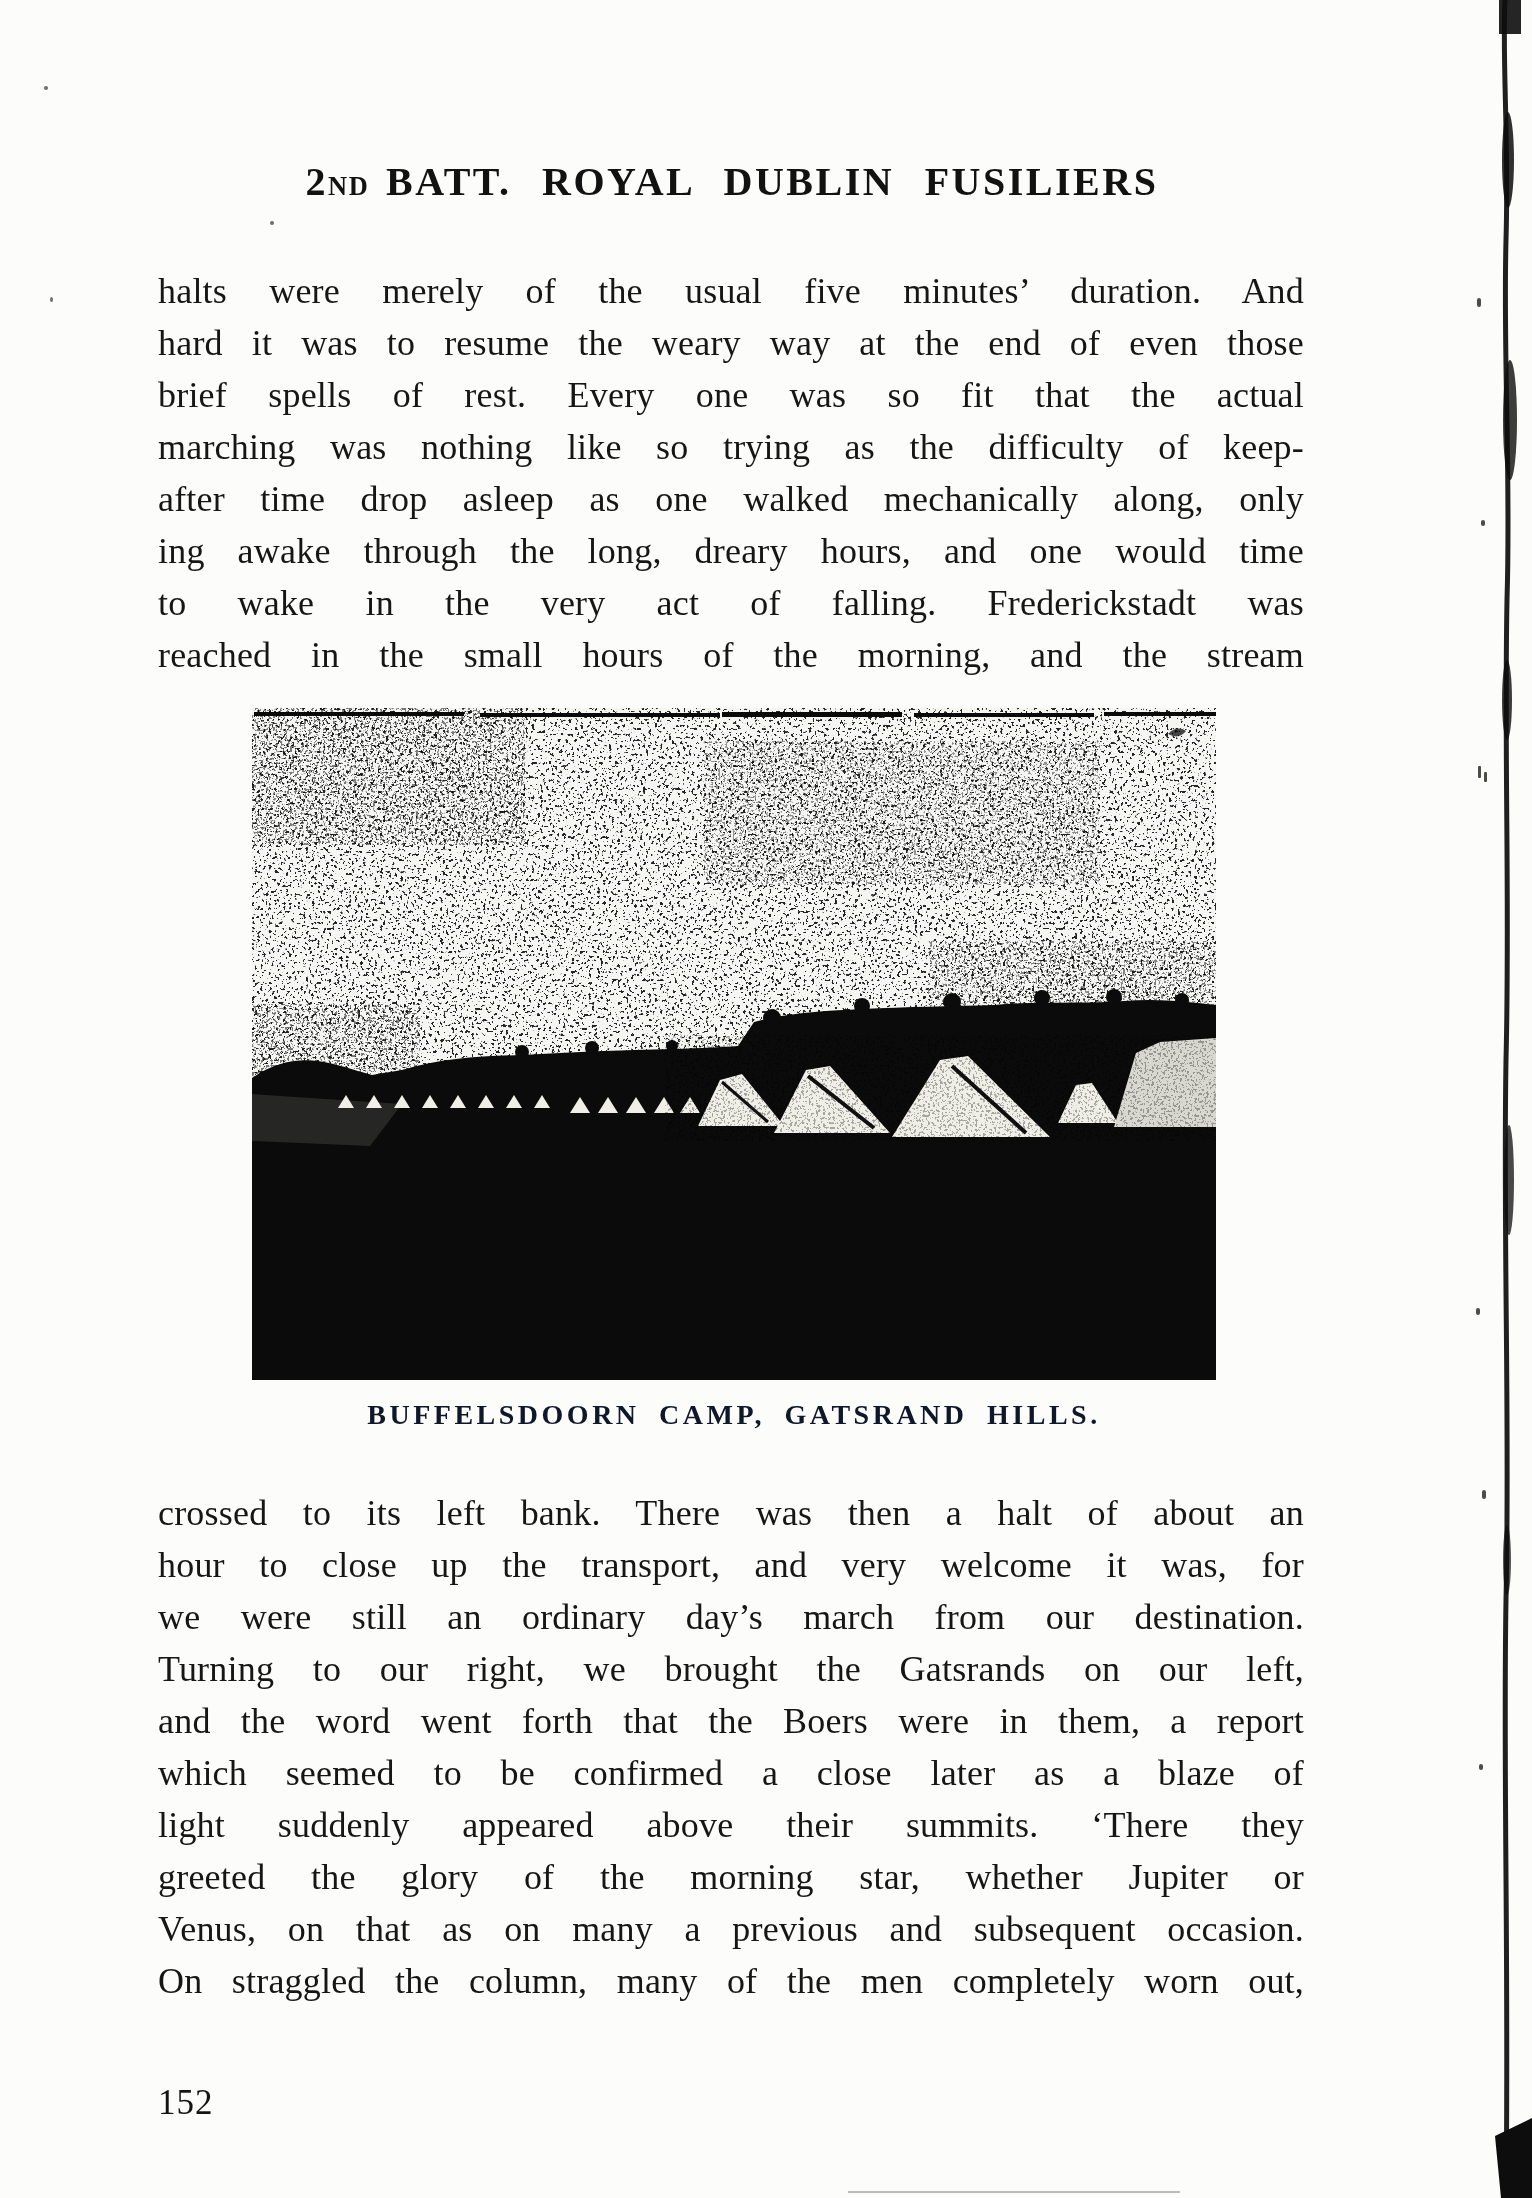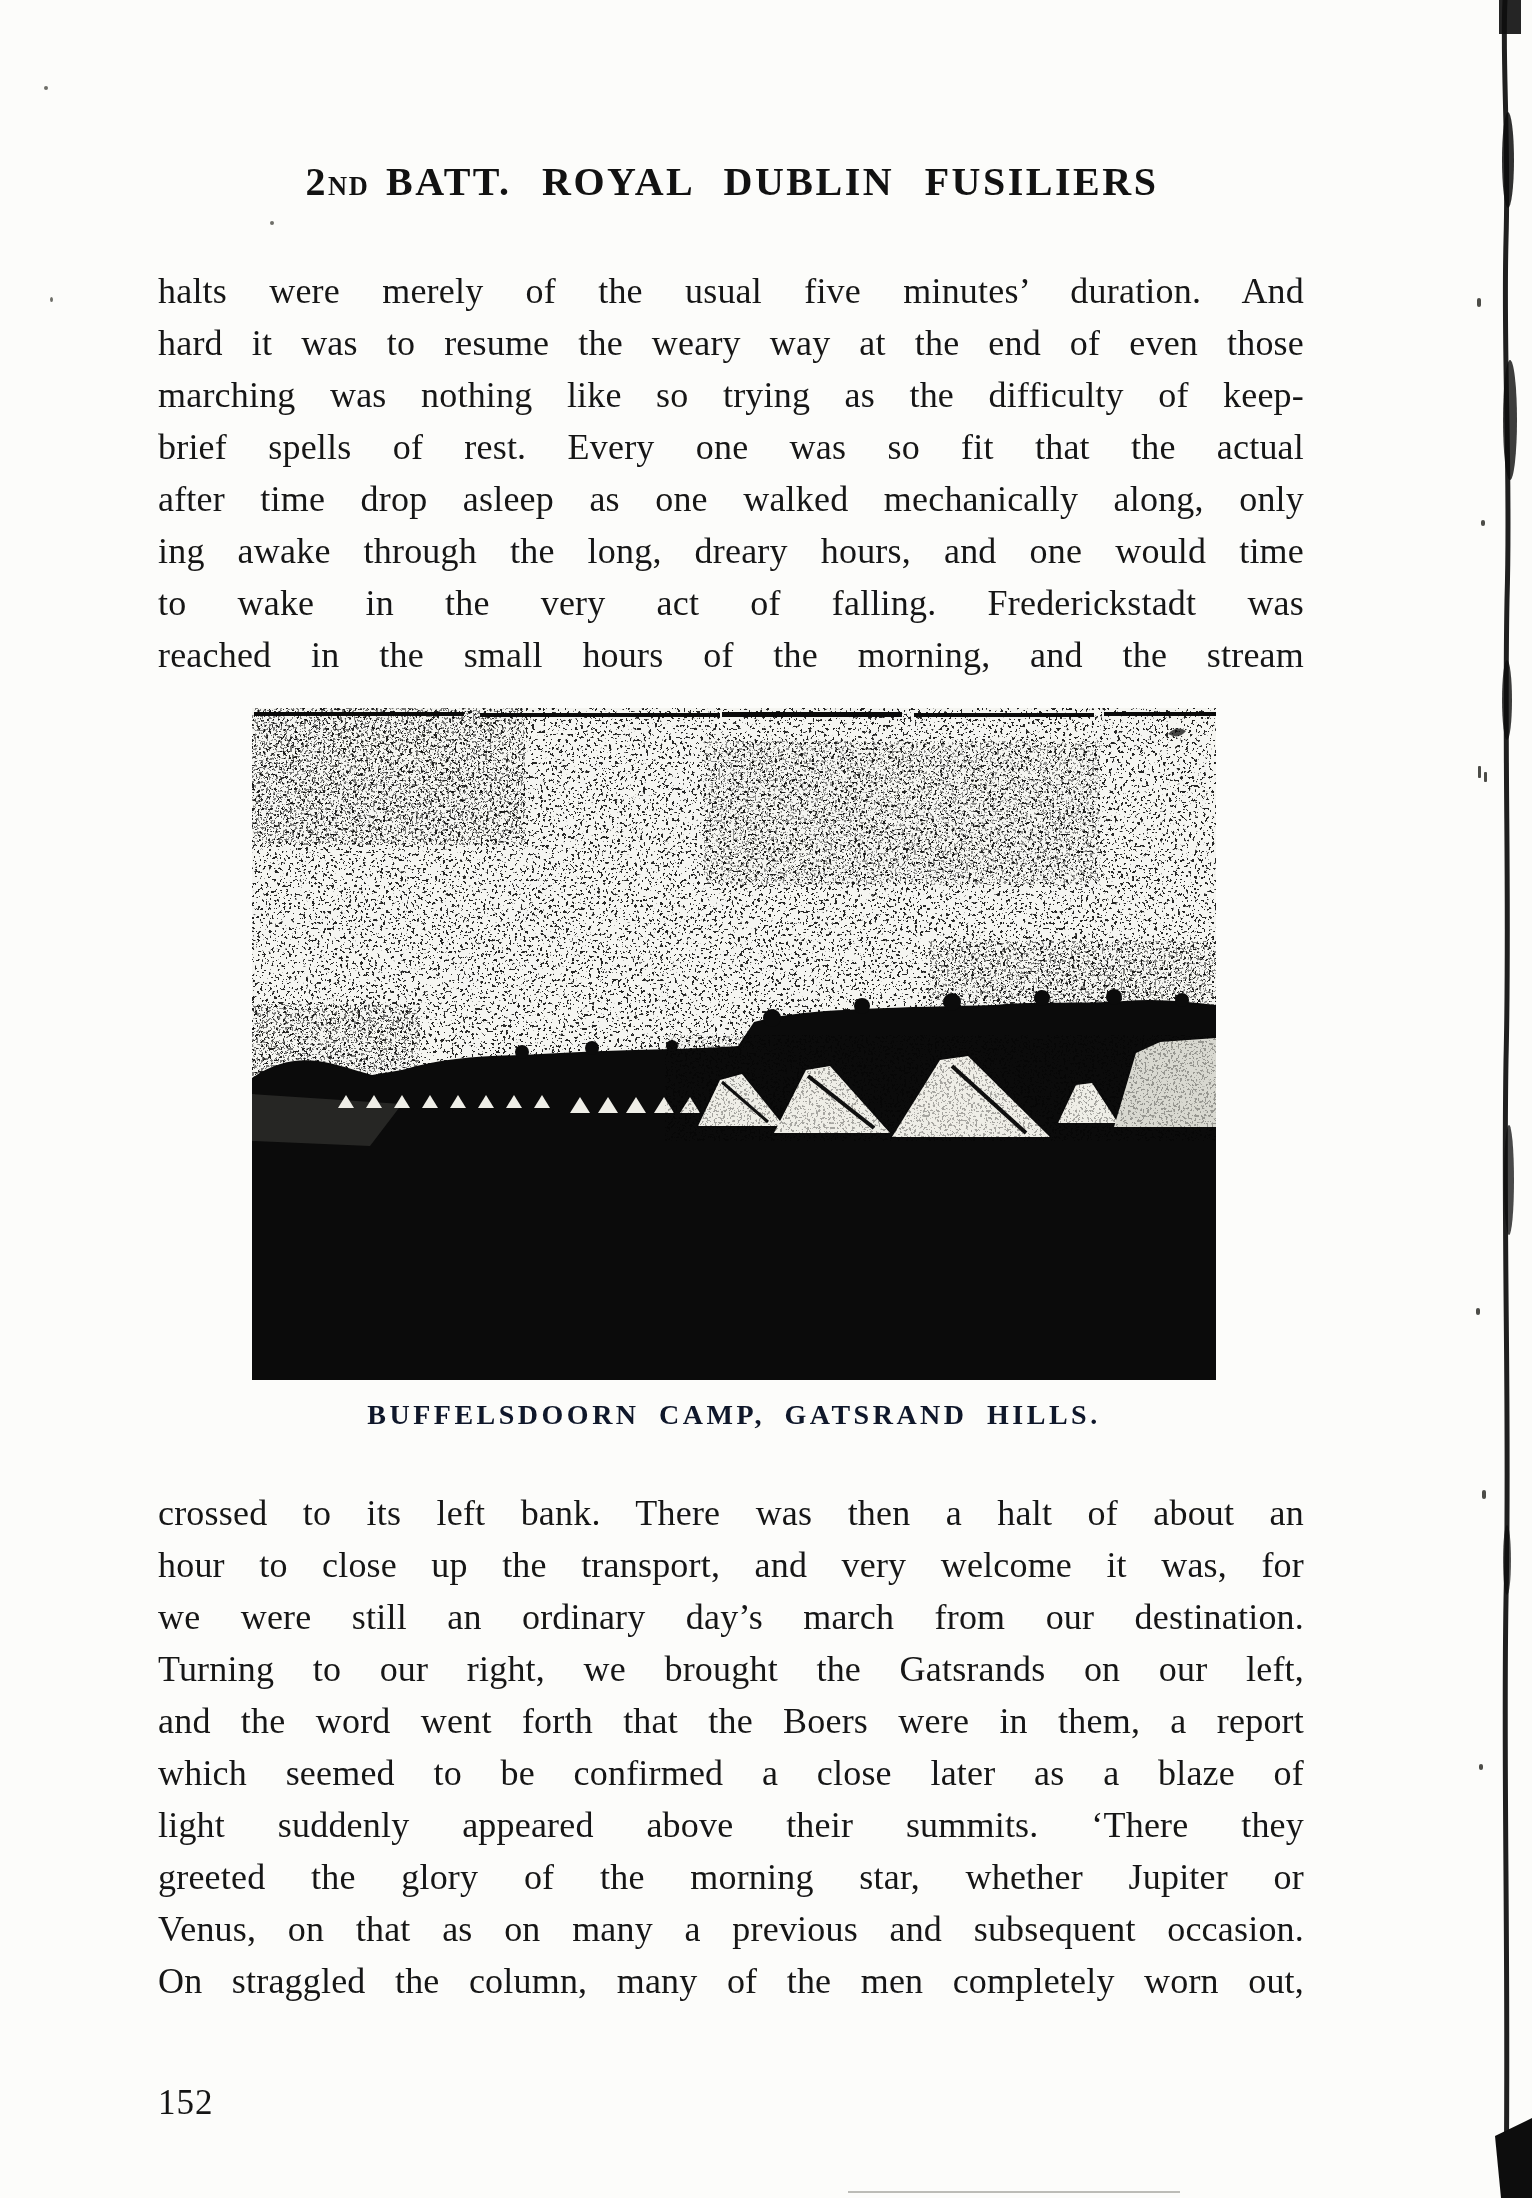--- a/index.html
+++ b/index.html
@@ -93,22 +93,22 @@
 
 <div class="page">
 
   <div class="running-head">
     <span>2</span><span class="ord">ND</span><span class="rest">BATT. ROYAL DUBLIN FUSILIERS</span>
   </div>
 
   <div class="body-block p1">
     <div class="tline">halts were merely of the usual five minutes’ duration.  And</div>
     <div class="tline">hard it was to resume the weary way at the end of even those</div>
+    <div class="tline">brief spells of rest.  Every one was so fit that the actual</div>
     <div class="tline">marching was nothing like so trying as the difficulty of keep-</div>
-    <div class="tline">brief spells of rest.  Every one was so fit that the actual</div>
     <div class="tline">after time drop asleep as one walked mechanically along, only</div>
     <div class="tline">ing awake through the long, dreary hours, and one would time</div>
     <div class="tline">to wake in the very act of falling.  Frederickstadt was</div>
     <div class="tline">reached in the small hours of the morning, and the stream</div>
   </div>
 
   <div class="photo-wrap">
     <svg width="964" height="672" viewBox="0 0 964 672">
       <defs>
         <filter id="grainSparse" x="-5%" y="-5%" width="110%" height="110%">

